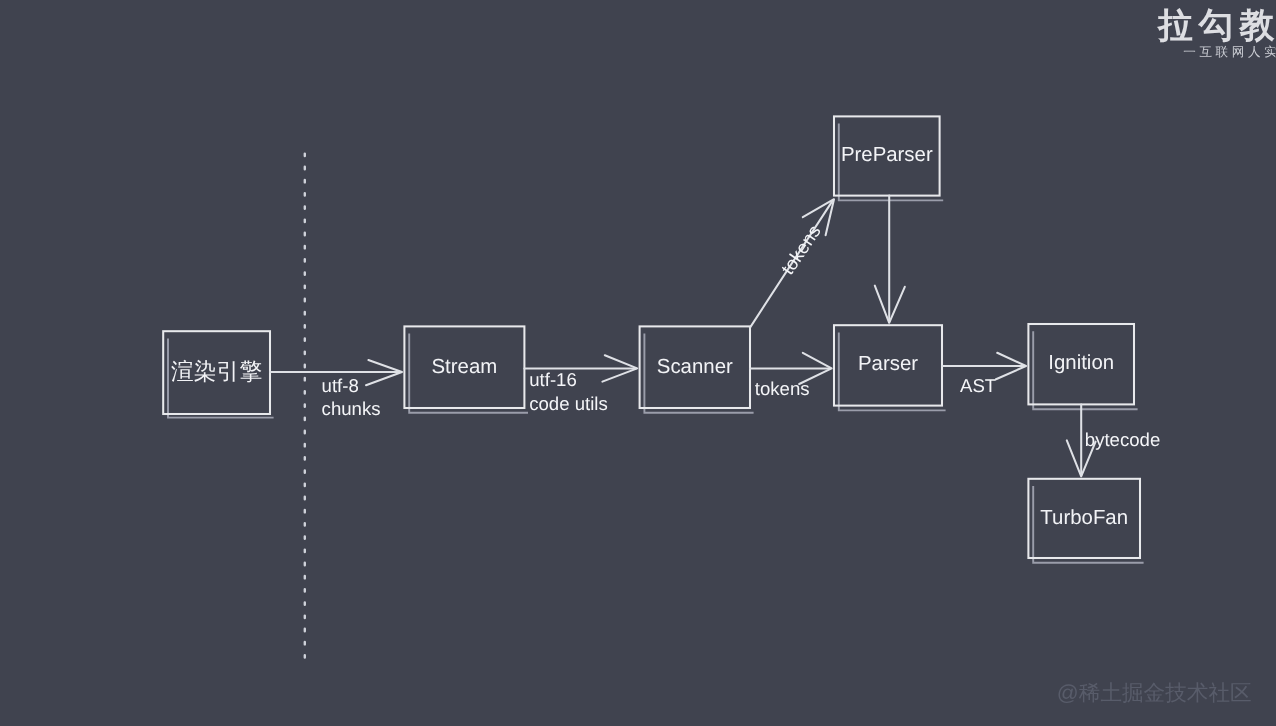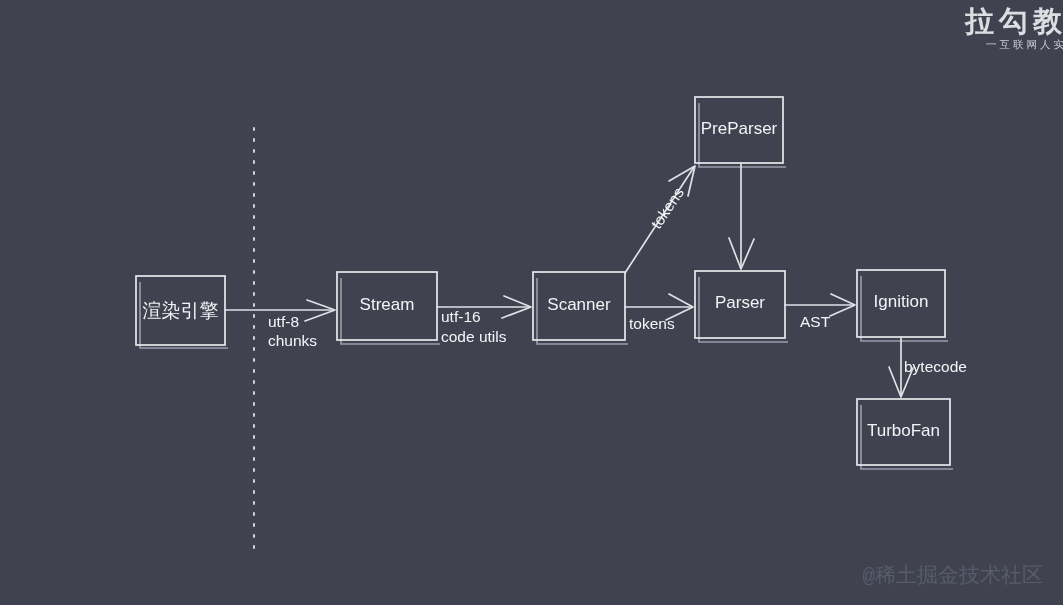--- a/index.html
+++ b/index.html
@@ -90,22 +90,22 @@
     font-weight: normal;
     letter-spacing: 3px;
     color: #d6d8de;
     margin-top: 3px;
   }
   .wm-footer {
     position: absolute;
     right: 20px;
     bottom: 16px;
     color: #585c6a;
-    font-family: Liberation Mono, monospace;
-    font-size: 21px;
+    font-family: Liberation Sans, sans-serif;
+    font-size: 18px;
     white-space: nowrap;
   }
 </style>
 </head>
 <body>
 
 <div id="stage">
 
   <svg id="diagram-svg" viewBox="0 0 1063 605">
 

